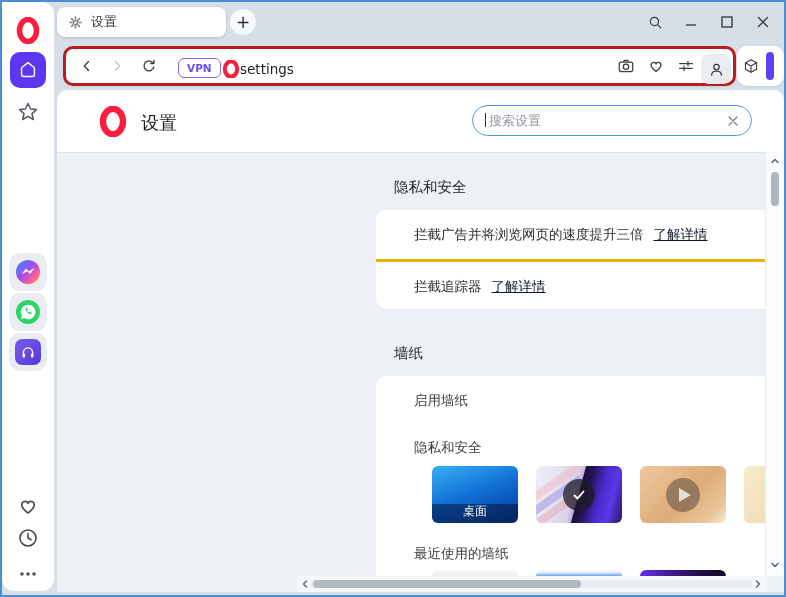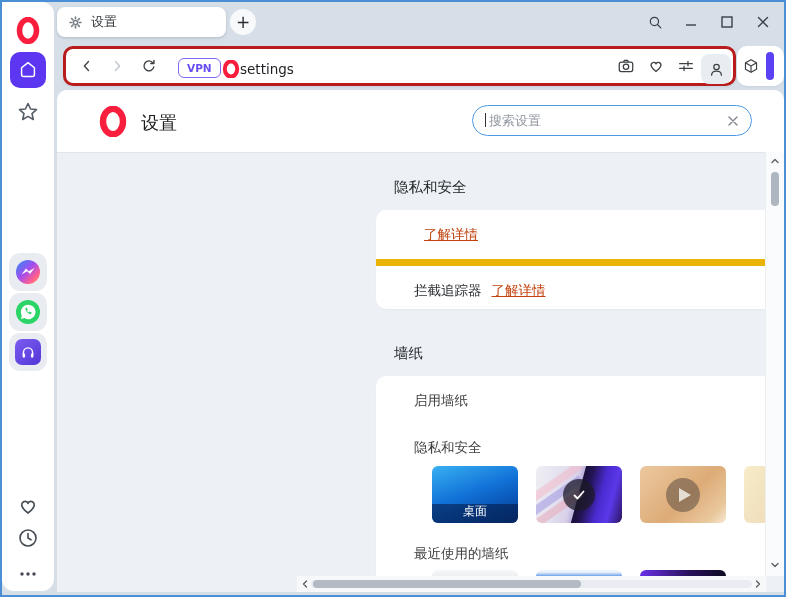--- a/index.html
+++ b/index.html
@@ -50,22 +50,22 @@
   
   #settings-nav{left:0;top:62px;width:239px;bottom:0;border-right:1px solid #d4dae1;}
   .nav-item{left:53px;font-size:14px;color:#2a2d31;}
   .nav-link{left:31px;font-size:13.5px;color:#4a3766;text-decoration:underline;}
 
   
   #content{left:240px;top:62px;right:18px;bottom:16px;overflow:hidden;}
   .sec-title{left:97px;font-size:14.5px;color:#26282b;}
   .card{left:79px;width:410px;background:#fff;border-radius:10px;box-shadow:0 1px 2px rgba(80,90,110,.05);}
   .card-row{height:49px;display:flex;align-items:center;padding-left:38px;font-size:13.5px;color:#2a2d31;}
-  .card-row + .card-row{border-top:7px solid #eab308;}
-  .learn-link{color:#c2410c;text-decoration:underline;margin-left:10px;}
+  .card-row + .card-row{border-top:3px solid #eab308;}
+  .learn-link{color:#0f172a;text-decoration:underline;margin-left:10px;}
   .card-label{position:absolute;left:38px;font-size:13.5px;color:#404040;}
 
   .thumb{width:86px;height:57px;border-radius:6px;position:relative;overflow:hidden;}
   #thumbs{left:56px;top:90px;display:flex;gap:18px;}
   #thumb-desktop{background:linear-gradient(160deg,#39b0f2 0%,#1273d8 45%,#0a57b8 70%,#063a86 100%);}
   #thumb-desktop .taskbar{position:absolute;left:0;right:0;bottom:0;height:19px;background:rgba(3,22,64,.55);}
   #thumb-desktop .dlabel{position:absolute;left:0;right:0;bottom:3px;text-align:center;color:#fff;font-size:12px;}
   #thumb-abstract{background:
      linear-gradient(105deg, #efeef3 0%, #e3e0ef 28%, #d8cfe8 44%, #bdb3e0 49%, #191038 50%, #241457 58%, #4a2bd0 72%, #5b38e8 84%, #2a1560 100%);}
   #thumb-abstract .stripe{position:absolute;left:-10px;width:60px;height:8px;transform:rotate(-35deg);opacity:.55;}
@@ -294,20 +294,21 @@
       </div>
     </div>
 
 
     <div id="content" class="abs">
 
       <div class="abs sec-title" style="top:26px">隐私和安全</div>
 
       <div class="abs card" style="top:58px;height:99px">
         <div class="card-row">
+          <span>拦截广告并将浏览网页的速度提升三倍</span>
           <span class="learn-link">了解详情</span>
         </div>
         <div class="card-row">
           <span>拦截追踪器</span>
           <span class="learn-link">了解详情</span>
         </div>
       </div>
 
       <div class="abs sec-title" style="top:192px">墙纸</div>
 

